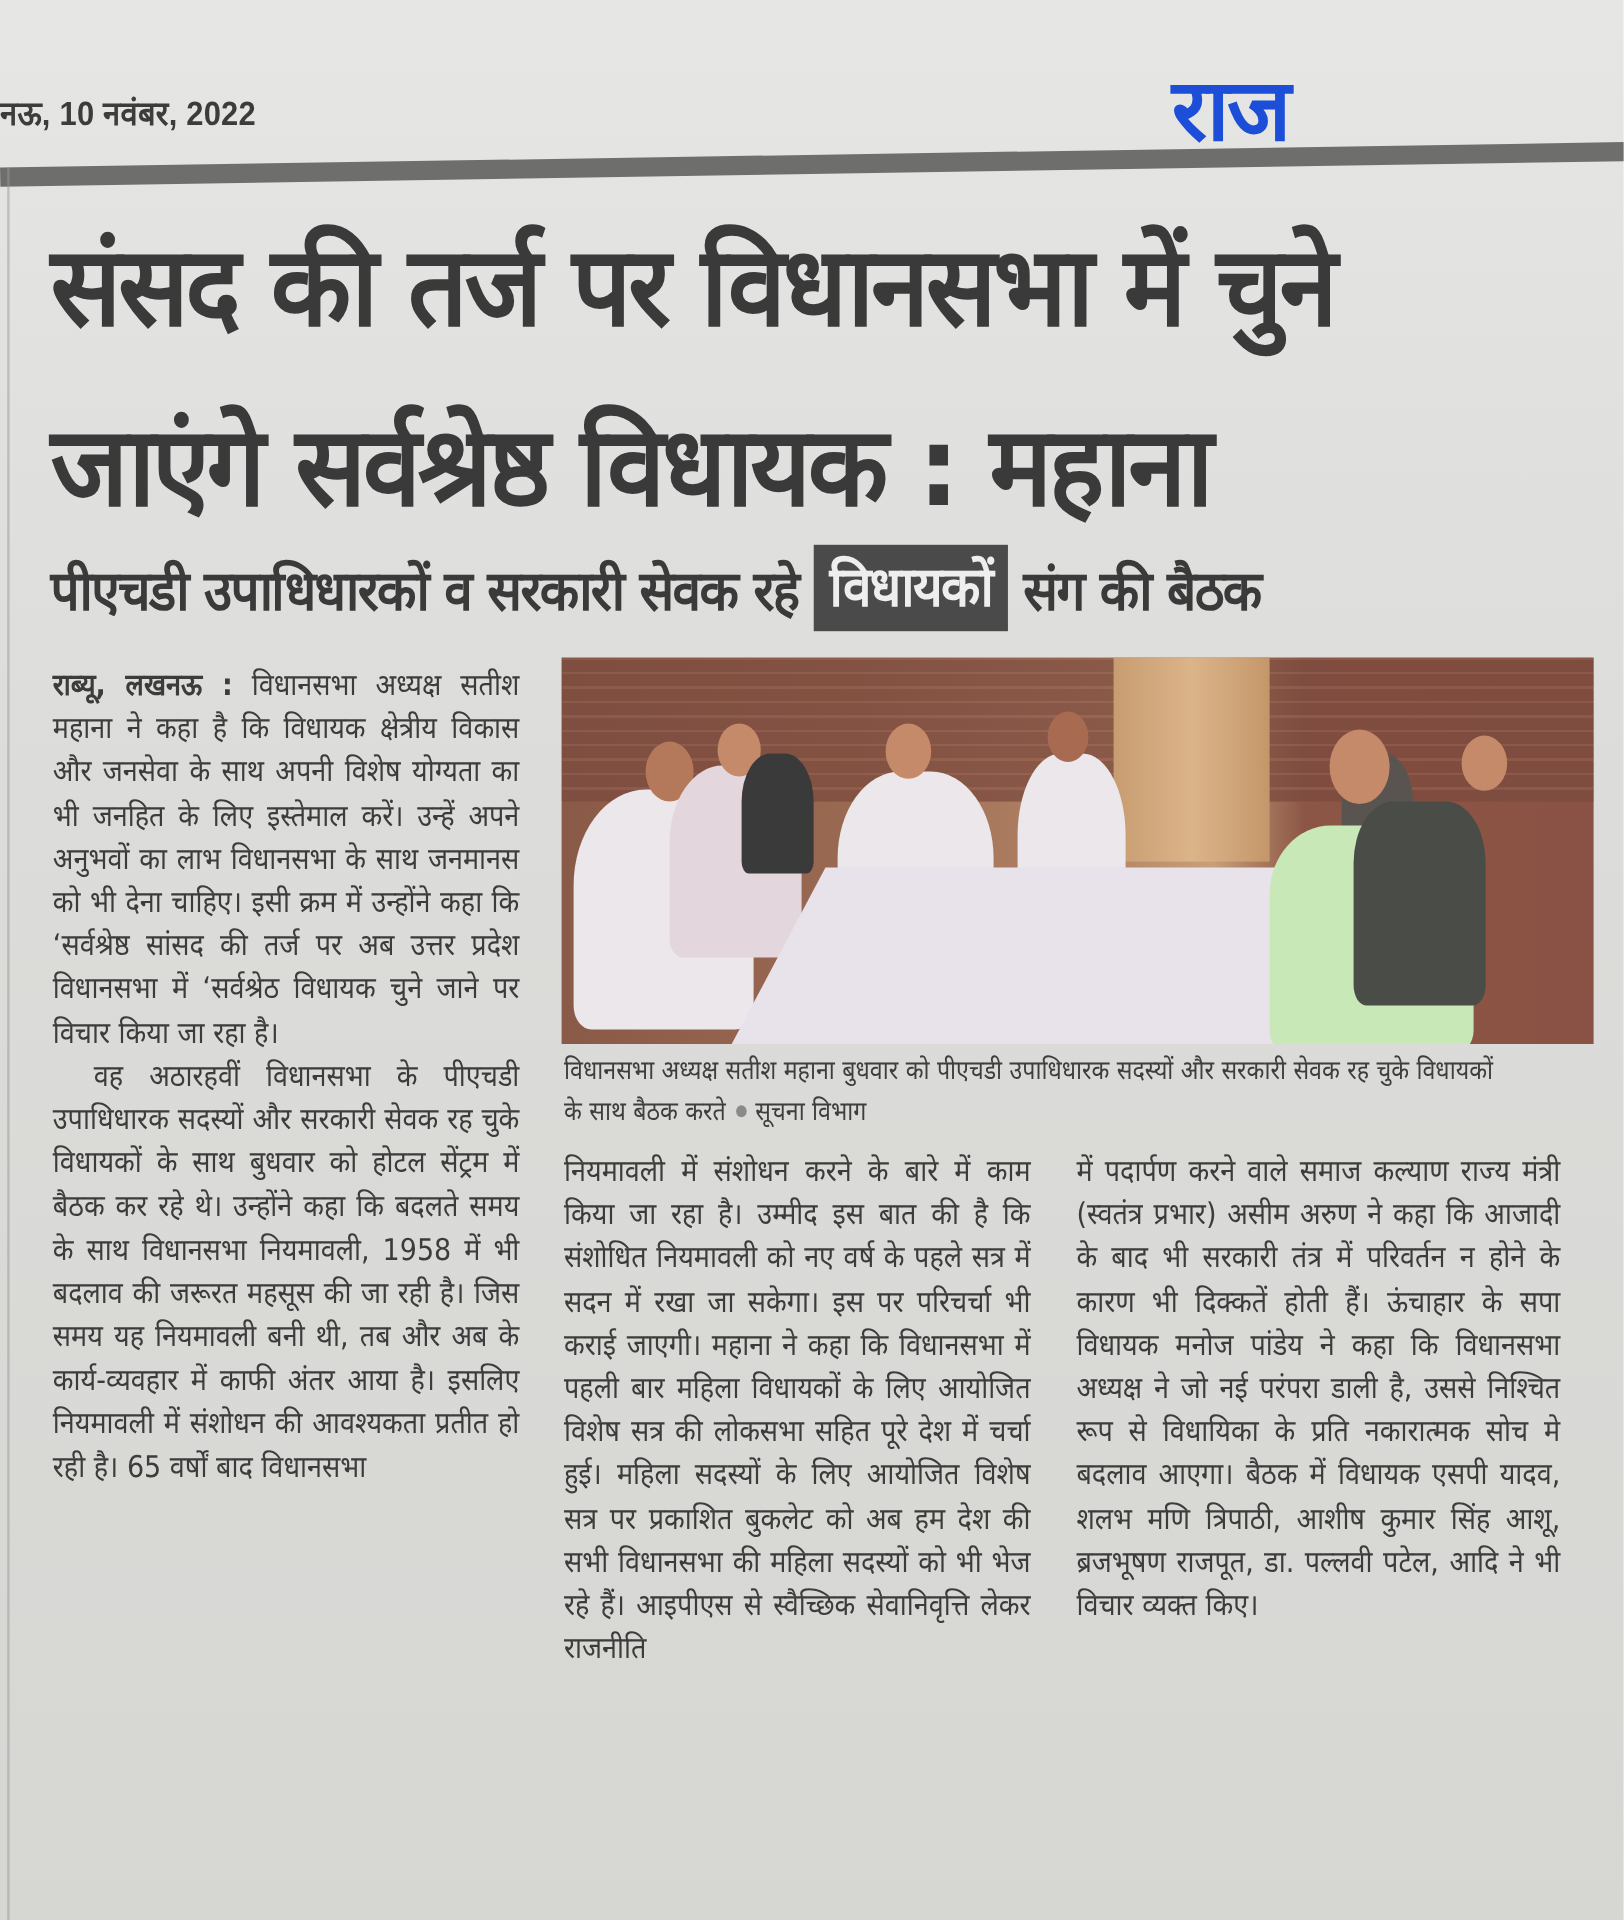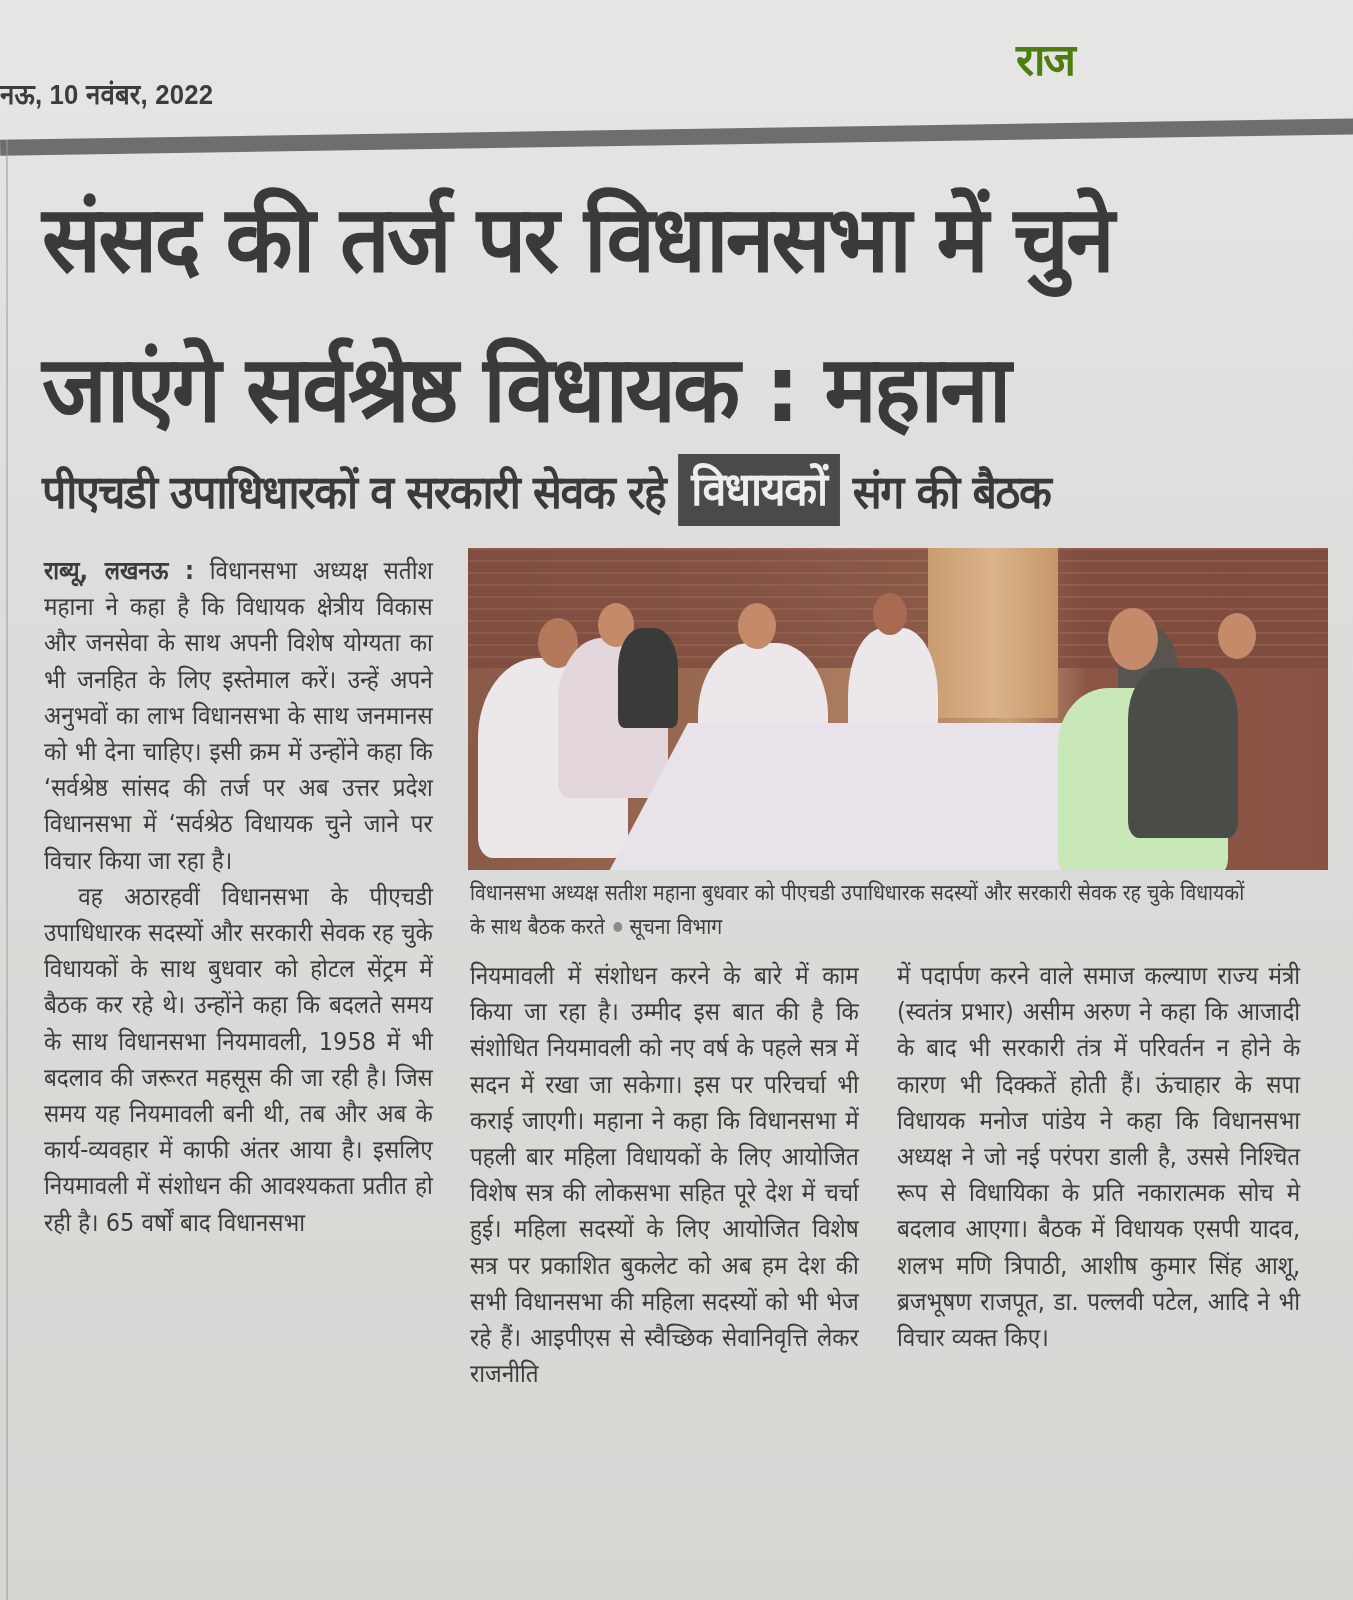--- a/index.html
+++ b/index.html
@@ -9,22 +9,22 @@
       font-family: "DejaVu Sans", "Liberation Sans", sans-serif;
       color: #3a3a3a;
     }
     .masthead { position: absolute; left: 0; top: 0; width: 1074px; height: 130px; }
     .dateline {
       position: absolute; left: 0; top: 74px; font-size: 28px; font-weight: bold;
       color: #3c3c3c; font-family: "Liberation Sans", sans-serif; letter-spacing: 0.2px;
       transform: scaleX(0.92); transform-origin: left center;
     }
     .brand {
-      position: absolute; right: 0; top: 28px; font-size: 44px; font-weight: bold;
-      color: #4d7c0f; font-family: "Liberation Sans", sans-serif; letter-spacing: -2px;
+      position: absolute; right: 0; top: 40px; font-size: 72px; font-weight: bold;
+      color: #1d4ed8; font-family: "Liberation Sans", sans-serif; letter-spacing: -2px;
     }
     .rule {
       position: absolute; left: 0; top: 118px; width: 1380px; height: 16px;
       background: #6e6e6c; transform: rotate(-0.9deg); transform-origin: right center;
     }
     .edge-left { position:absolute; left:6px; top:140px; width:2px; height:1460px; background:#9a9a98; opacity:0.5; }
 
     .headline {
       position: absolute; left: 42px; top: 165px; width: 1300px;
       font-size: 92px; font-weight: bold; line-height: 150px; color: #3a3a3a;

